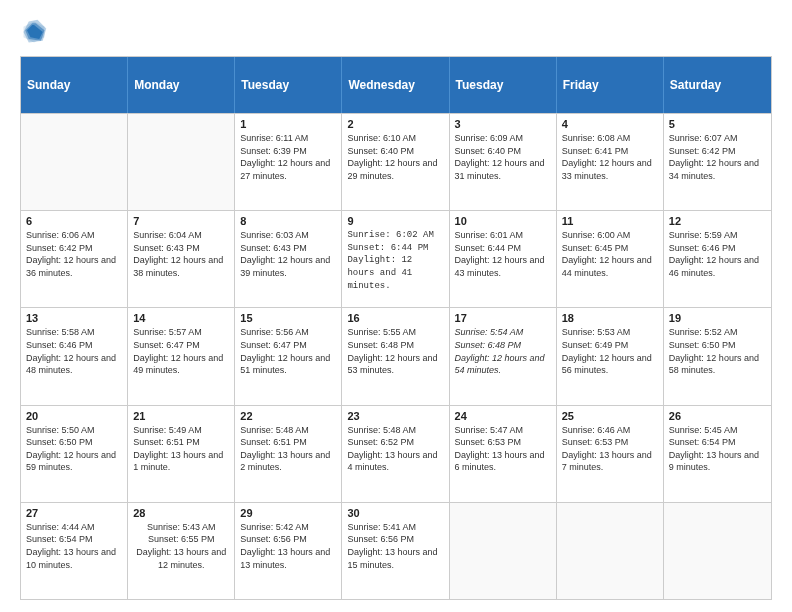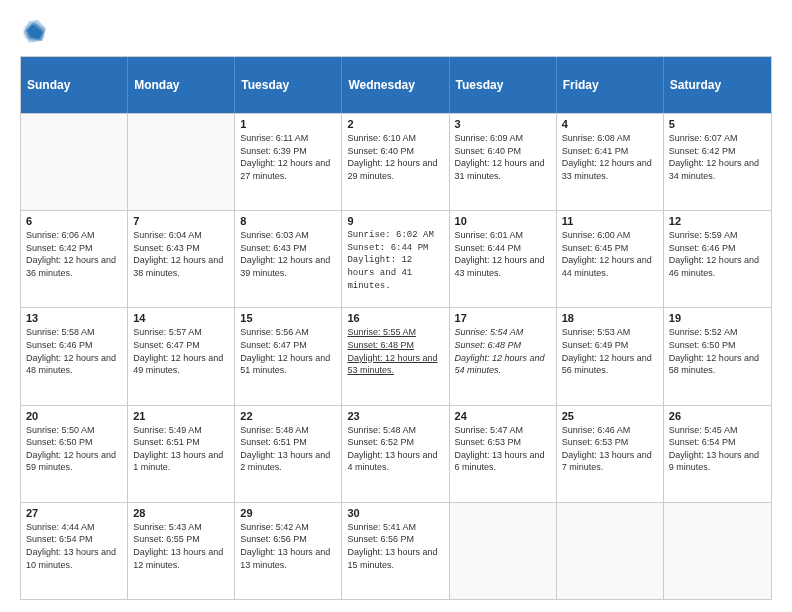--- a/index.html
+++ b/index.html
@@ -239,21 +239,21 @@
 Daylight: 12 hours and 49 minutes.</div>
           </div>
           <div class="cal-cell">
             <div class="day-num">15</div>
             <div class="day-info" style="white-space: pre-line;">Sunrise: 5:56 AM
 Sunset: 6:47 PM
 Daylight: 12 hours and 51 minutes.</div>
           </div>
           <div class="cal-cell">
             <div class="day-num">16</div>
-            <div class="day-info" style="white-space: pre-line; text-decoration: underline;">Sunrise: 5:55 AM
+            <div class="day-info" style="white-space: pre-line;">Sunrise: 5:55 AM
 Sunset: 6:48 PM
 Daylight: 12 hours and 53 minutes.</div>
           </div>
           <div class="cal-cell">
             <div class="day-num">17</div>
             <div class="day-info" style="white-space: pre-line; font-style: italic;">Sunrise: 5:54 AM
 Sunset: 6:48 PM
 Daylight: 12 hours and 54 minutes.</div>
           </div>
           <div class="cal-cell">
@@ -315,21 +315,21 @@
         </div>
         <div class="cal-row">
           <div class="cal-cell">
             <div class="day-num">27</div>
             <div class="day-info" style="white-space: pre-line;">Sunrise: 4:44 AM
 Sunset: 6:54 PM
 Daylight: 13 hours and 10 minutes.</div>
           </div>
           <div class="cal-cell">
             <div class="day-num">28</div>
-            <div class="day-info" style="white-space: pre-line;">Sunrise: 5:43 AM
+            <div class="day-info" style="white-space: pre-line; text-align: center;">Sunrise: 5:43 AM
 Sunset: 6:55 PM
 Daylight: 13 hours and 12 minutes.</div>
           </div>
           <div class="cal-cell">
             <div class="day-num">29</div>
             <div class="day-info" style="white-space: pre-line;">Sunrise: 5:42 AM
 Sunset: 6:56 PM
 Daylight: 13 hours and 13 minutes.</div>
           </div>
           <div class="cal-cell">

